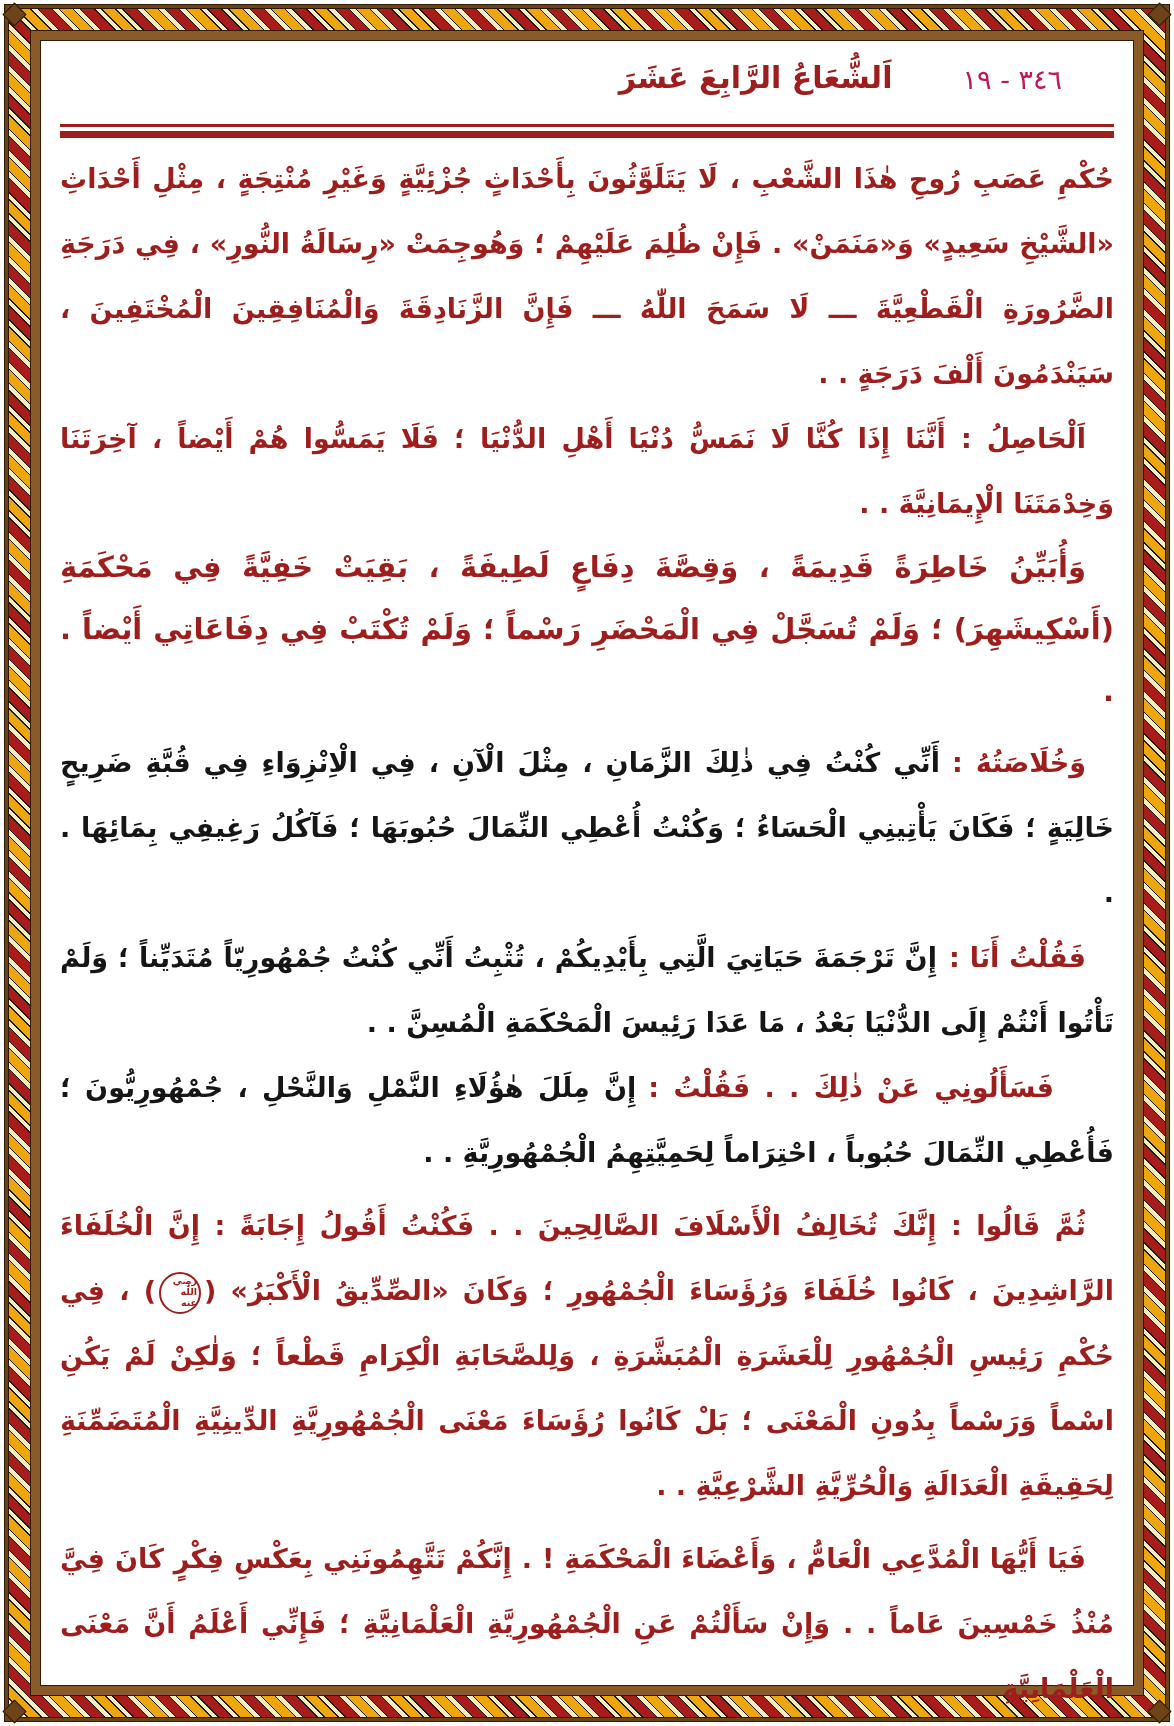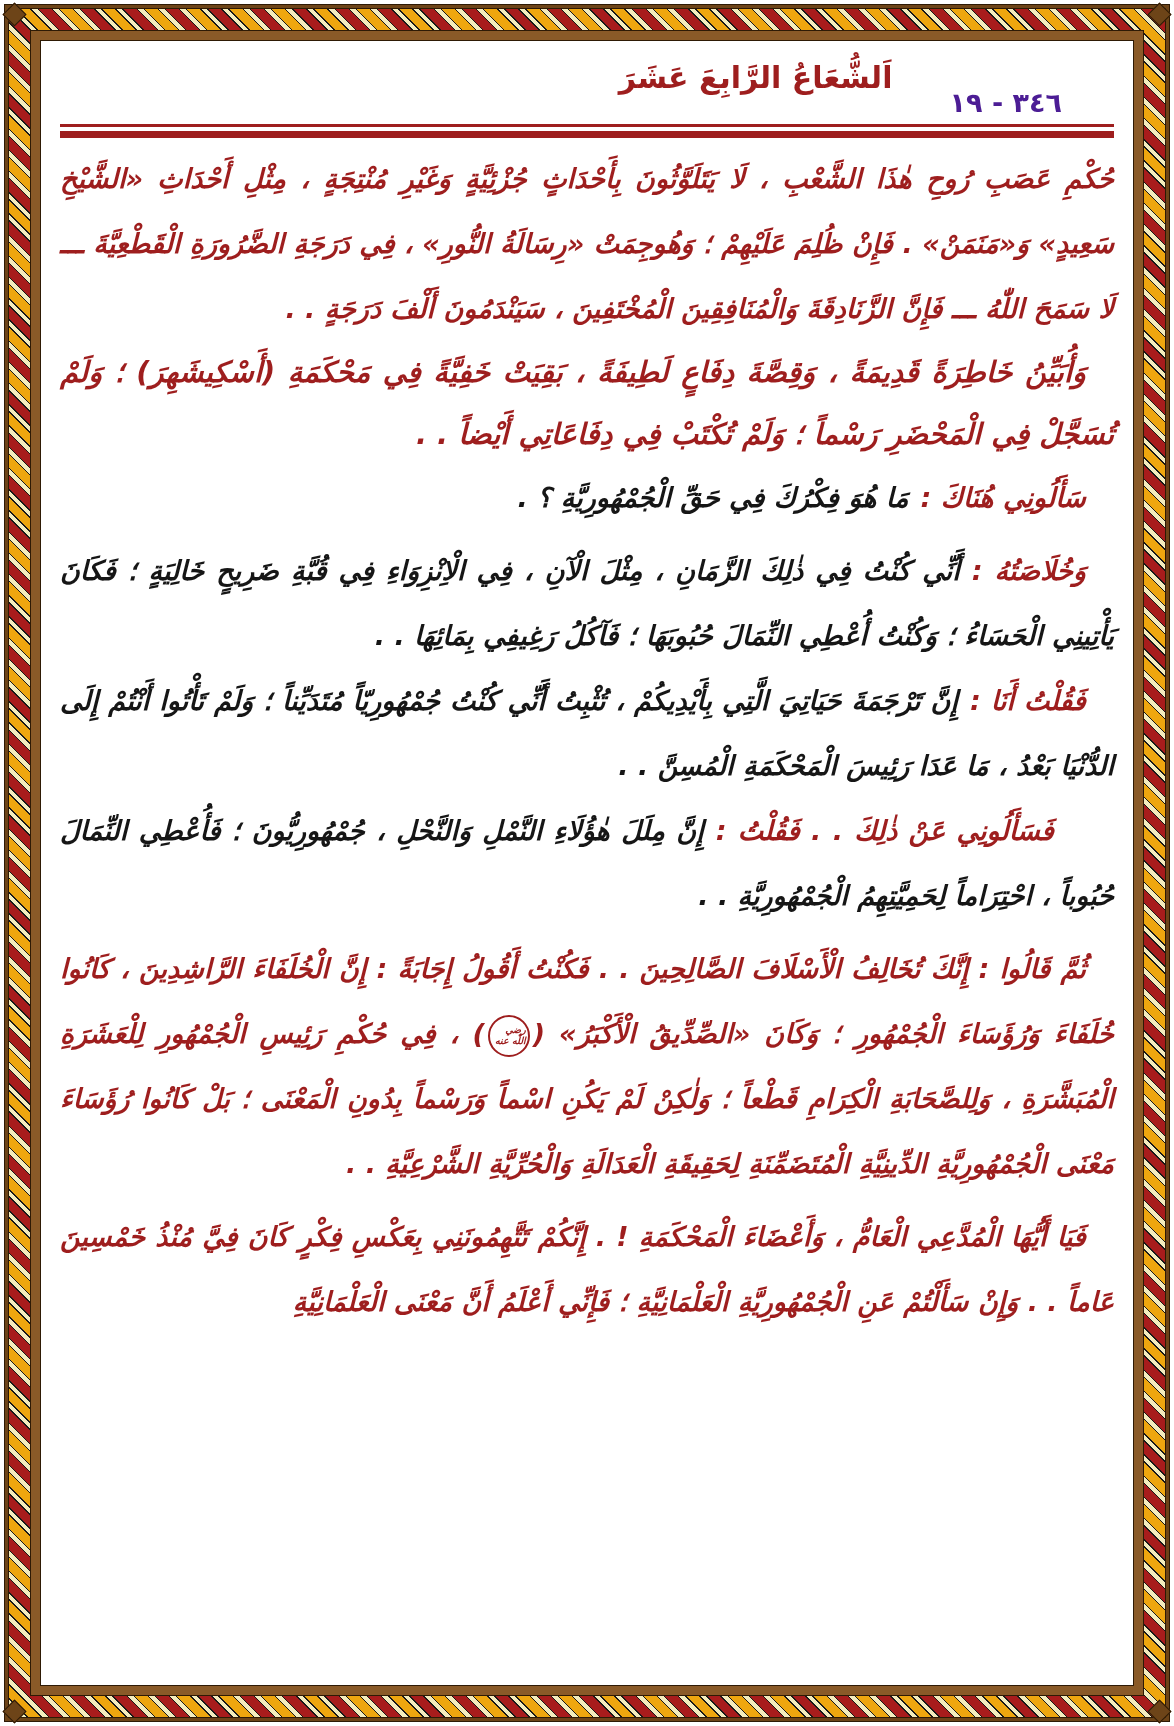--- a/index.html
+++ b/index.html
@@ -29,31 +29,31 @@
   }
   .corner{position:absolute;width:15px;height:15px;background:#6d4418;border:1px solid #2e1a05;transform:rotate(45deg);}
   .corner.tl{top:-2px;left:-2px}.corner.tr{top:-2px;right:-2px}
   .corner.bl{bottom:-2px;left:-2px}.corner.br{bottom:-2px;right:-2px}
 
   .content{position:absolute;inset:48px 60px;color:#161616;}
 
   .hdr{position:relative;height:64px;}
   .pnum{
     position:absolute;right:52px;top:16px;
-    font-size:27px;font-weight:bold;color:#4c1d95;white-space:nowrap;margin-top:23px;
+    font-size:27px;font-weight:normal;color:#be185d;white-space:nowrap;
   }
   .title{
     position:absolute;left:66%;transform:translateX(-50%);top:12px;
     font-size:30px;font-weight:bold;color:#9e1e1e;white-space:nowrap;
   }
   .rule{margin-top:12px;}
   .rule .thin{height:3px;background:#9e1e1e;}
   .rule .thick{height:7px;background:#9e1e1e;margin-top:4px;}
 
-  .body{margin-top:8px;font-style:italic;}
+  .body{margin-top:8px;}
   p.para{
     margin:0;
     text-align:justify;
     font-weight:bold;
     font-size:27px;
     line-height:65px;
     color:#161616;
   }
   p.red{color:#9e1e1e;}
   p.small{font-size:29px;line-height:62px;}
@@ -92,24 +92,24 @@
 
     <div class="rule">
       <div class="thin"></div>
       <div class="thick"></div>
     </div>
 
     <main class="body">
 
       <p class="para red">حُكْمِ عَصَبِ رُوحِ هٰذَا الشَّعْبِ ، لَا يَتَلَوَّثُونَ بِأَحْدَاثٍ جُزْئِيَّةٍ وَغَيْرِ مُنْتِجَةٍ ، مِثْلِ أَحْدَاثِ «الشَّيْخِ سَعِيدٍ» وَ«مَنَمَنْ» . فَإِنْ ظُلِمَ عَلَيْهِمْ ؛ وَهُوجِمَتْ «رِسَالَةُ النُّورِ» ، فِي دَرَجَةِ الضَّرُورَةِ الْقَطْعِيَّةَ ـــ لَا سَمَحَ اللّٰهُ ـــ فَإِنَّ الزَّنَادِقَةَ وَالْمُنَافِقِينَ الْمُخْتَفِينَ ، سَيَنْدَمُونَ أَلْفَ دَرَجَةٍ . .</p>
 
+      <p class="para red indent">اَلْحَاصِلُ : أَنَّنَا إِذَا كُنَّا لَا نَمَسُّ دُنْيَا أَهْلِ الدُّنْيَا ؛ فَلَا يَمَسُّوا هُمْ أَيْضاً ، آخِرَتَنَا وَخِدْمَتَنَا الْإِيمَانِيَّةَ . .</p>
 
       <p class="para red small indent">وَأُبَيِّنُ خَاطِرَةً قَدِيمَةً ، وَقِصَّةَ دِفَاعٍ لَطِيفَةً ، بَقِيَتْ خَفِيَّةً فِي مَحْكَمَةِ (أَسْكِيشَهِرَ) ؛ وَلَمْ تُسَجَّلْ فِي الْمَحْضَرِ رَسْماً ؛ وَلَمْ تُكْتَبْ فِي دِفَاعَاتِي أَيْضاً . .</p>
 
-      <p class="para indent"><span class="lead">سَأَلُونِي هُنَاكَ :</span><span>مَا هُوَ فِكْرُكَ فِي حَقِّ الْجُمْهُورِيَّةِ ؟ .</span></p>
 
       <p class="para indent mt8"><span class="lead">وَخُلَاصَتُهُ :</span><span>أَنِّي كُنْتُ فِي ذٰلِكَ الزَّمَانِ ، مِثْلَ الْآنِ ، فِي الْاِنْزِوَاءِ فِي قُبَّةِ ضَرِيحٍ خَالِيَةٍ ؛ فَكَانَ يَأْتِينِي الْحَسَاءُ ؛ وَكُنْتُ أُعْطِي النِّمَالَ حُبُوبَهَا ؛ فَآكُلُ رَغِيفِي بِمَائِهَا . .</span></p>
 
       <p class="para indent"><span class="lead">فَقُلْتُ أَنَا :</span><span>إِنَّ تَرْجَمَةَ حَيَاتِيَ الَّتِي بِأَيْدِيكُمْ ، تُثْبِتُ أَنِّي كُنْتُ جُمْهُورِيّاً مُتَدَيِّناً ؛ وَلَمْ تَأْتُوا أَنْتُمْ إِلَى الدُّنْيَا بَعْدُ ، مَا عَدَا رَئِيسَ الْمَحْكَمَةِ الْمُسِنَّ . .</span></p>
 
       <p class="para indent-lg"><span class="lead">فَسَأَلُونِي عَنْ ذٰلِكَ . . فَقُلْتُ :</span><span>إِنَّ مِلَلَ هٰؤُلَاءِ النَّمْلِ وَالنَّحْلِ ، جُمْهُورِيُّونَ ؛ فَأُعْطِي النِّمَالَ حُبُوباً ، احْتِرَاماً لِحَمِيَّتِهِمُ الْجُمْهُورِيَّةِ . .</span></p>
 
       <p class="para red indent mt8"><span>ثُمَّ قَالُوا : إِنَّكَ تُخَالِفُ الْأَسْلَافَ الصَّالِحِينَ . . فَكُنْتُ أَقُولُ إِجَابَةً : إِنَّ الْخُلَفَاءَ الرَّاشِدِينَ ، كَانُوا خُلَفَاءَ وَرُؤَسَاءَ الْجُمْهُورِ ؛ وَكَانَ «الصِّدِّيقُ الْأَكْبَرُ» (</span><span class="seal">رضي اللّٰه عنه</span><span>) ، فِي حُكْمِ رَئِيسِ الْجُمْهُورِ لِلْعَشَرَةِ الْمُبَشَّرَةِ ، وَلِلصَّحَابَةِ الْكِرَامِ قَطْعاً ؛ وَلٰكِنْ لَمْ يَكُنِ اسْماً وَرَسْماً بِدُونِ الْمَعْنَى ؛ بَلْ كَانُوا رُؤَسَاءَ مَعْنَى الْجُمْهُورِيَّةِ الدِّينِيَّةِ الْمُتَضَمِّنَةِ لِحَقِيقَةِ الْعَدَالَةِ وَالْحُرِّيَّةِ الشَّرْعِيَّةِ . .</span></p>
 
       <p class="para red indent mt8">فَيَا أَيُّهَا الْمُدَّعِي الْعَامُّ ، وَأَعْضَاءَ الْمَحْكَمَةِ ! . إِنَّكُمْ تَتَّهِمُونَنِي بِعَكْسِ فِكْرٍ كَانَ فِيَّ مُنْذُ خَمْسِينَ عَاماً . . وَإِنْ سَأَلْتُمْ عَنِ الْجُمْهُورِيَّةِ الْعَلْمَانِيَّةِ ؛ فَإِنِّي أَعْلَمُ أَنَّ مَعْنَى الْعَلْمَانِيَّةِ</p>

